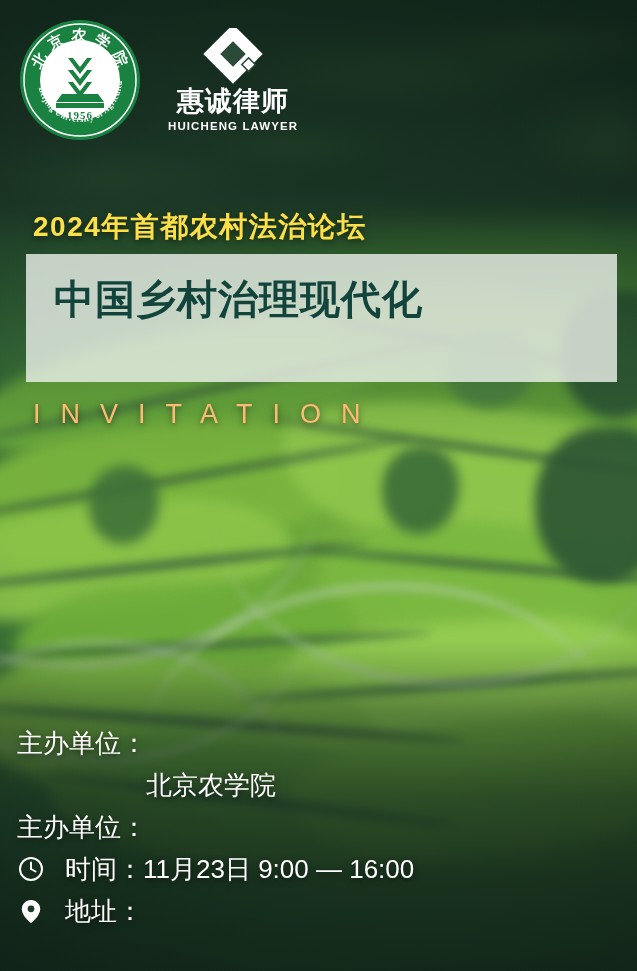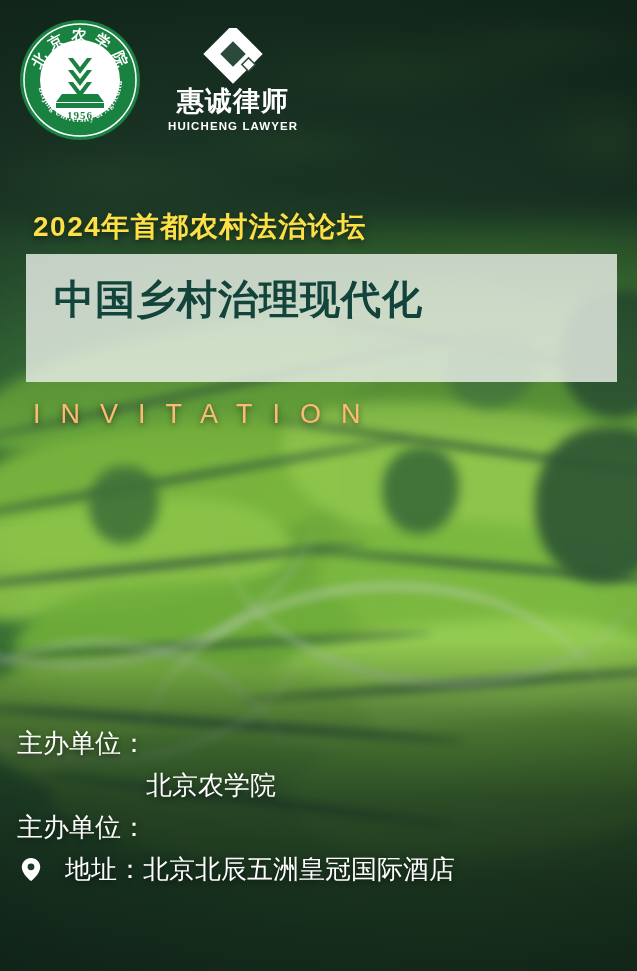--- a/index.html
+++ b/index.html
@@ -417,26 +417,34 @@
       </div>
 
       <div class="info-line indented">
         <span class="nowrap info-indent-text">北京农学院</span>
       </div>
 
       <div class="info-line">
         <span class="nowrap">主办单位：</span>
       </div>
 
+      <div class="info-line">
+        <svg class="info-icon" viewBox="0 0 28 28">
+          <circle cx="14" cy="14" r="11" fill="none" stroke="#ffffff" stroke-width="2"></circle>
+          <line x1="14" y1="14" x2="14" y2="7.5" stroke="#ffffff" stroke-width="2" stroke-linecap="round"></line>
+          <line x1="14" y1="14" x2="18.5" y2="16.5" stroke="#ffffff" stroke-width="2" stroke-linecap="round"></line>
+        </svg>
+        <span class="nowrap">时间：</span>
+        <span class="nowrap">11月23日 9:00 — 16:00</span>
+      </div>
 
       <div class="info-line">
         <svg class="info-icon" viewBox="0 0 28 28">
           <path d="M14 3 C 8.9 3 4.8 7.1 4.8 12.2 C 4.8 19.2 14 26 14 26
                    C 14 26 23.2 19.2 23.2 12.2 C 23.2 7.1 19.1 3 14 3 Z" fill="#ffffff"></path>
           <circle cx="14" cy="11.8" r="3.4" fill="#1d3a2b"></circle>
         </svg>
         <span class="nowrap">地址：</span>
-        <span class="nowrap">北京北辰五洲皇冠国际酒店</span>
       </div>
 
     </div>
   </div>
 </div>
 
 </body></html>

